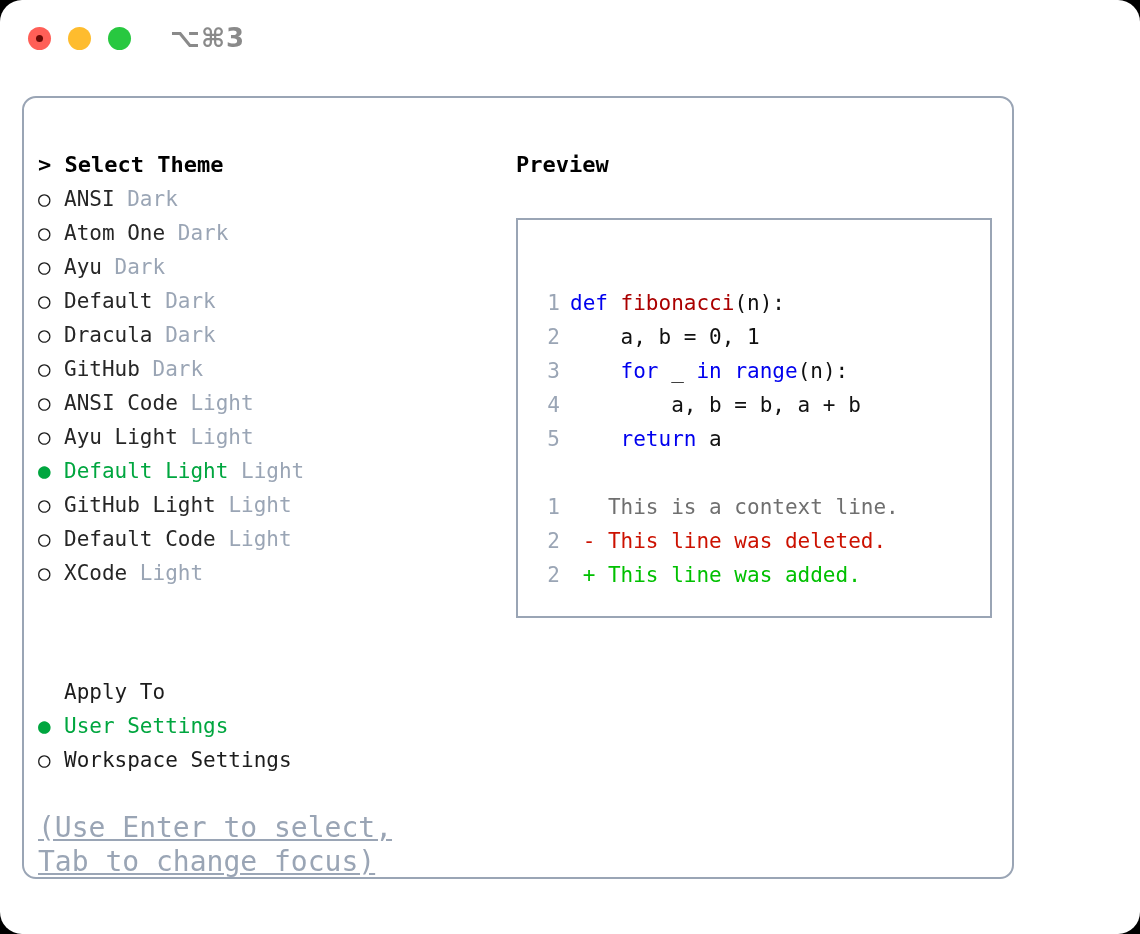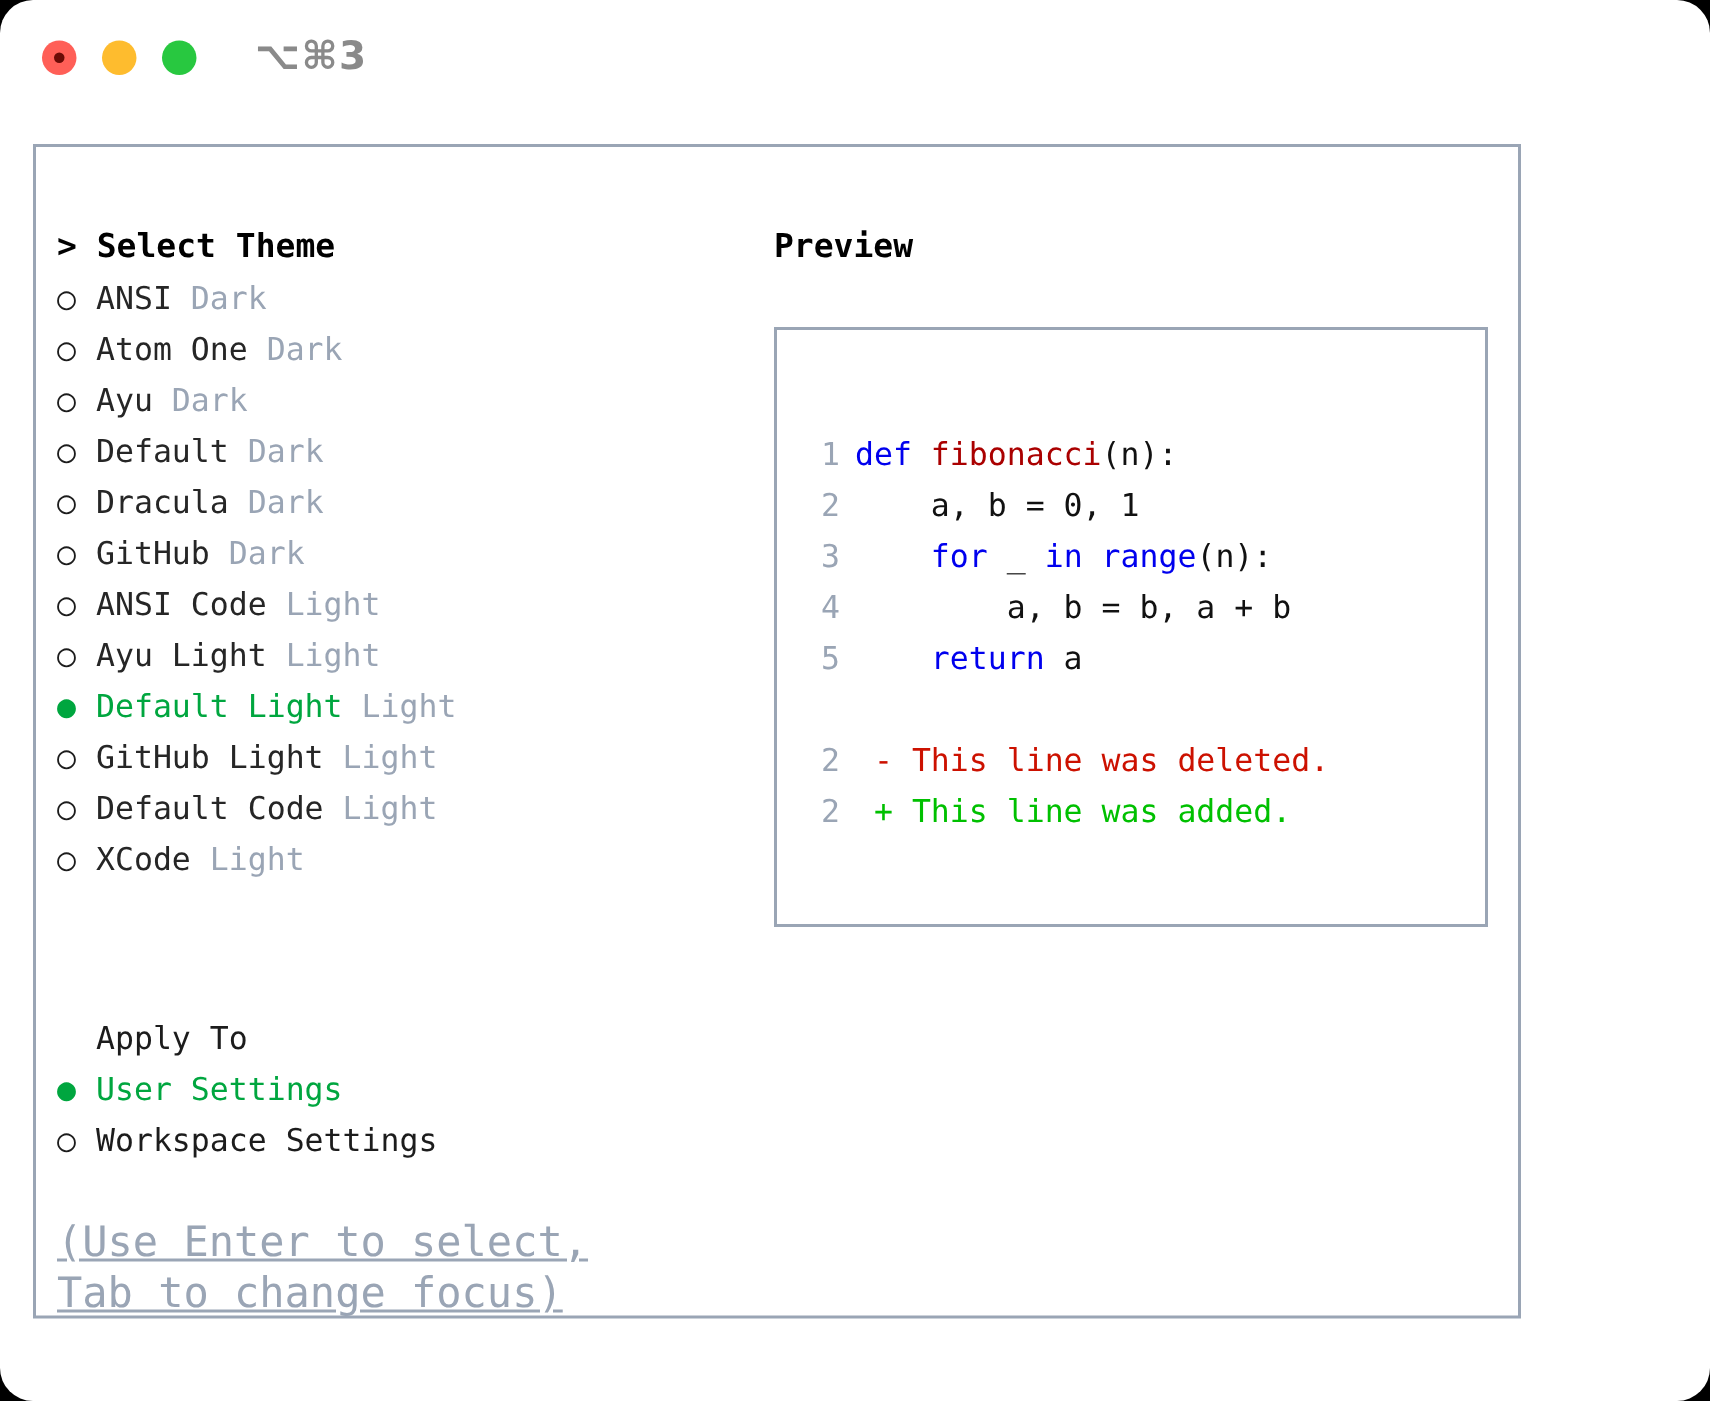--- a/index.html
+++ b/index.html
@@ -55,21 +55,21 @@
     font-family: "DejaVu Sans", "Liberation Sans", sans-serif;
   }
 
   
   #panel {
     position: absolute;
     left: 22px; top: 96px;
     width: 992px;
     height: 783px;
     border: 2px solid #9aa5b5;
-    border-radius: 0;
+    border-radius: 14px;
     background: #ffffff;
   }
 
   
   #left-col {
     position: absolute;
     left: 14px; top: 50px;
     width: 450px;
   }
 
@@ -211,20 +211,21 @@
       <div id="preview-box">
         <div id="code-block">
             <div class="code-line"><span class="ln">1</span><span class="kw">def </span><span class="fn">fibonacci</span><span class="plain">(n):</span></div>
             <div class="code-line"><span class="ln">2</span><span class="plain">    a, b = 0, 1</span></div>
             <div class="code-line"><span class="ln">3</span><span class="plain">    </span><span class="kw">for</span><span class="plain"> _ </span><span class="kw">in</span><span class="plain"> </span><span class="kw">range</span><span class="plain">(n):</span></div>
             <div class="code-line"><span class="ln">4</span><span class="plain">        a, b = b, a + b</span></div>
             <div class="code-line"><span class="ln">5</span><span class="plain">    </span><span class="kw">return</span><span class="plain"> a</span></div>
           </div>
         <div class="diff-gap"></div>
         <div id="diff-block">
+            <div class="code-line"><span class="ln">1</span><span class="d-ctx">   This is a context line.</span></div>
             <div class="code-line"><span class="ln">2</span><span class="d-del"> - This line was deleted.</span></div>
             <div class="code-line"><span class="ln">2</span><span class="d-add"> + This line was added.</span></div>
           </div>
       </div>
     </div>
 
   </div>
 </div>
 
 </body></html>

